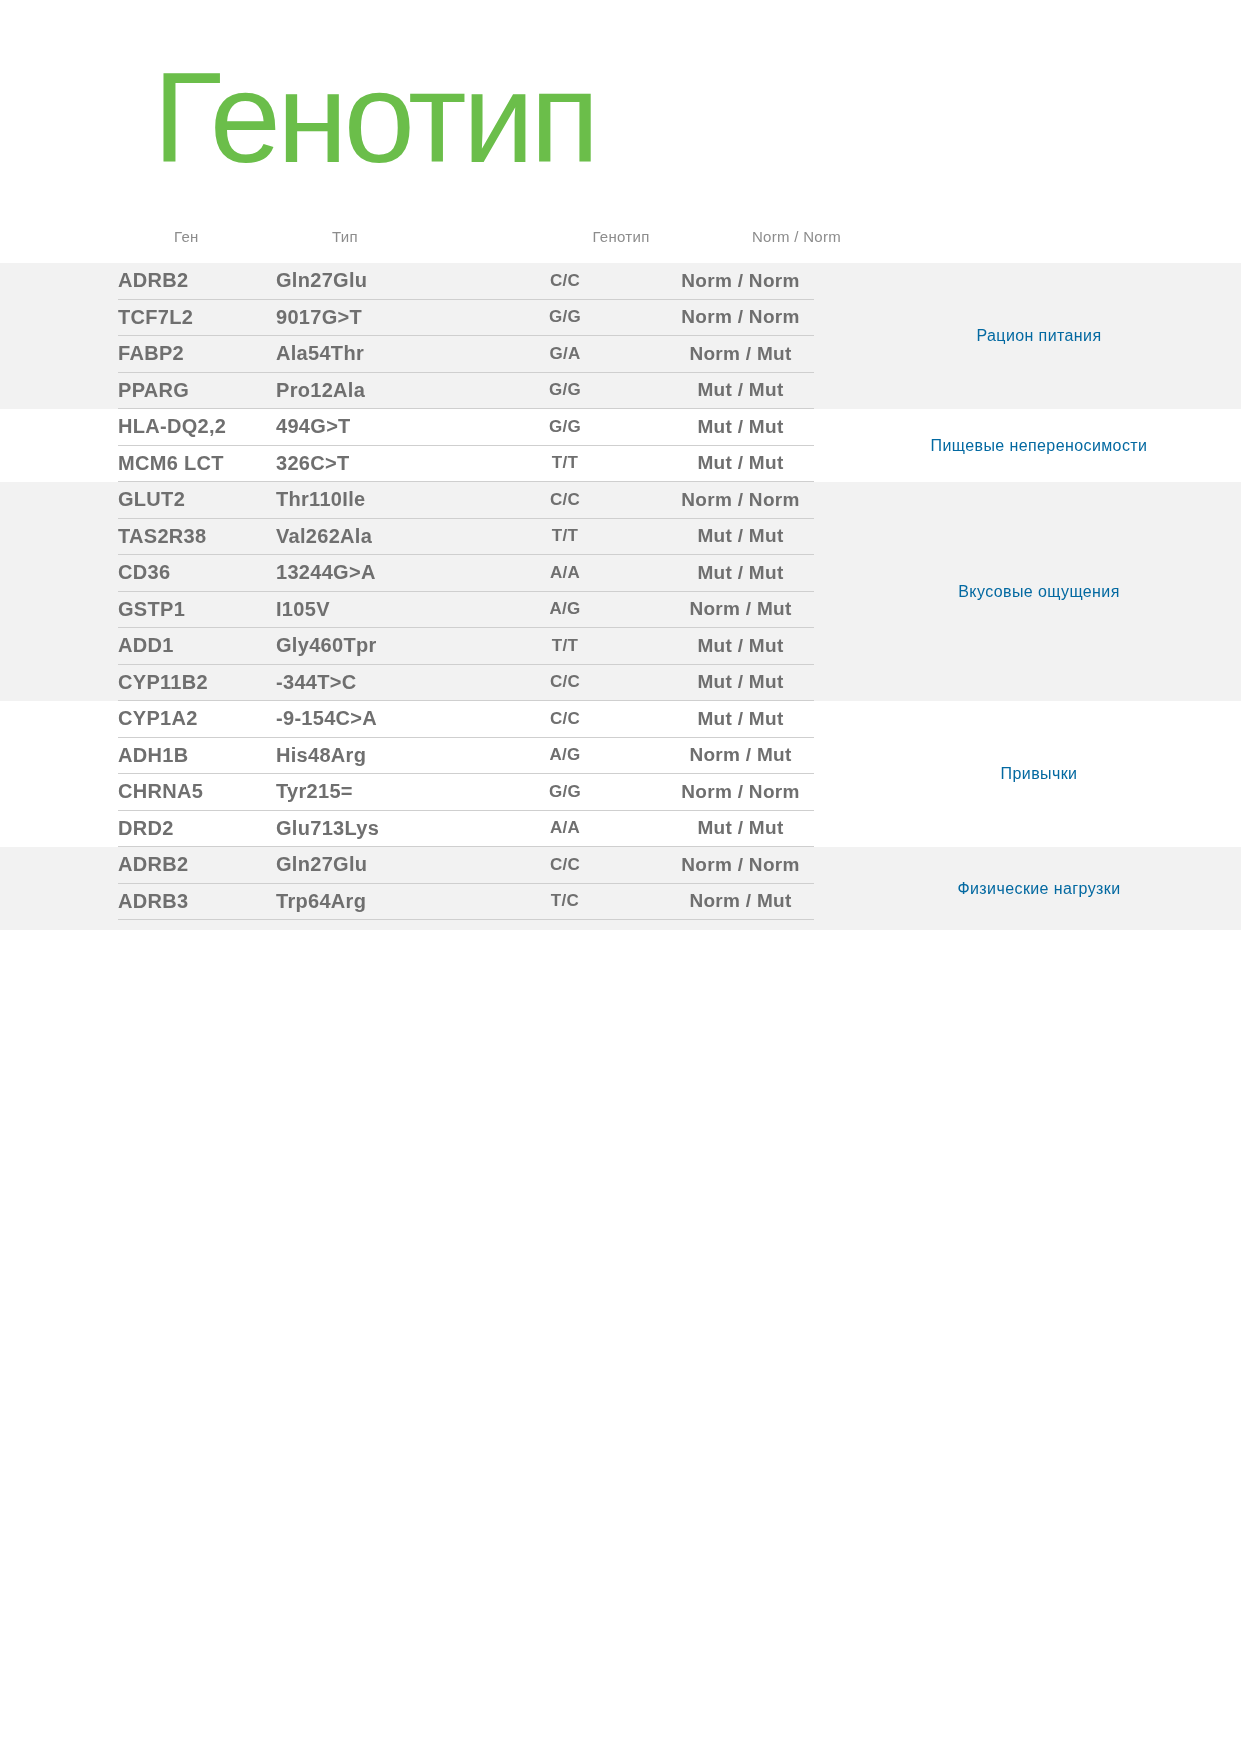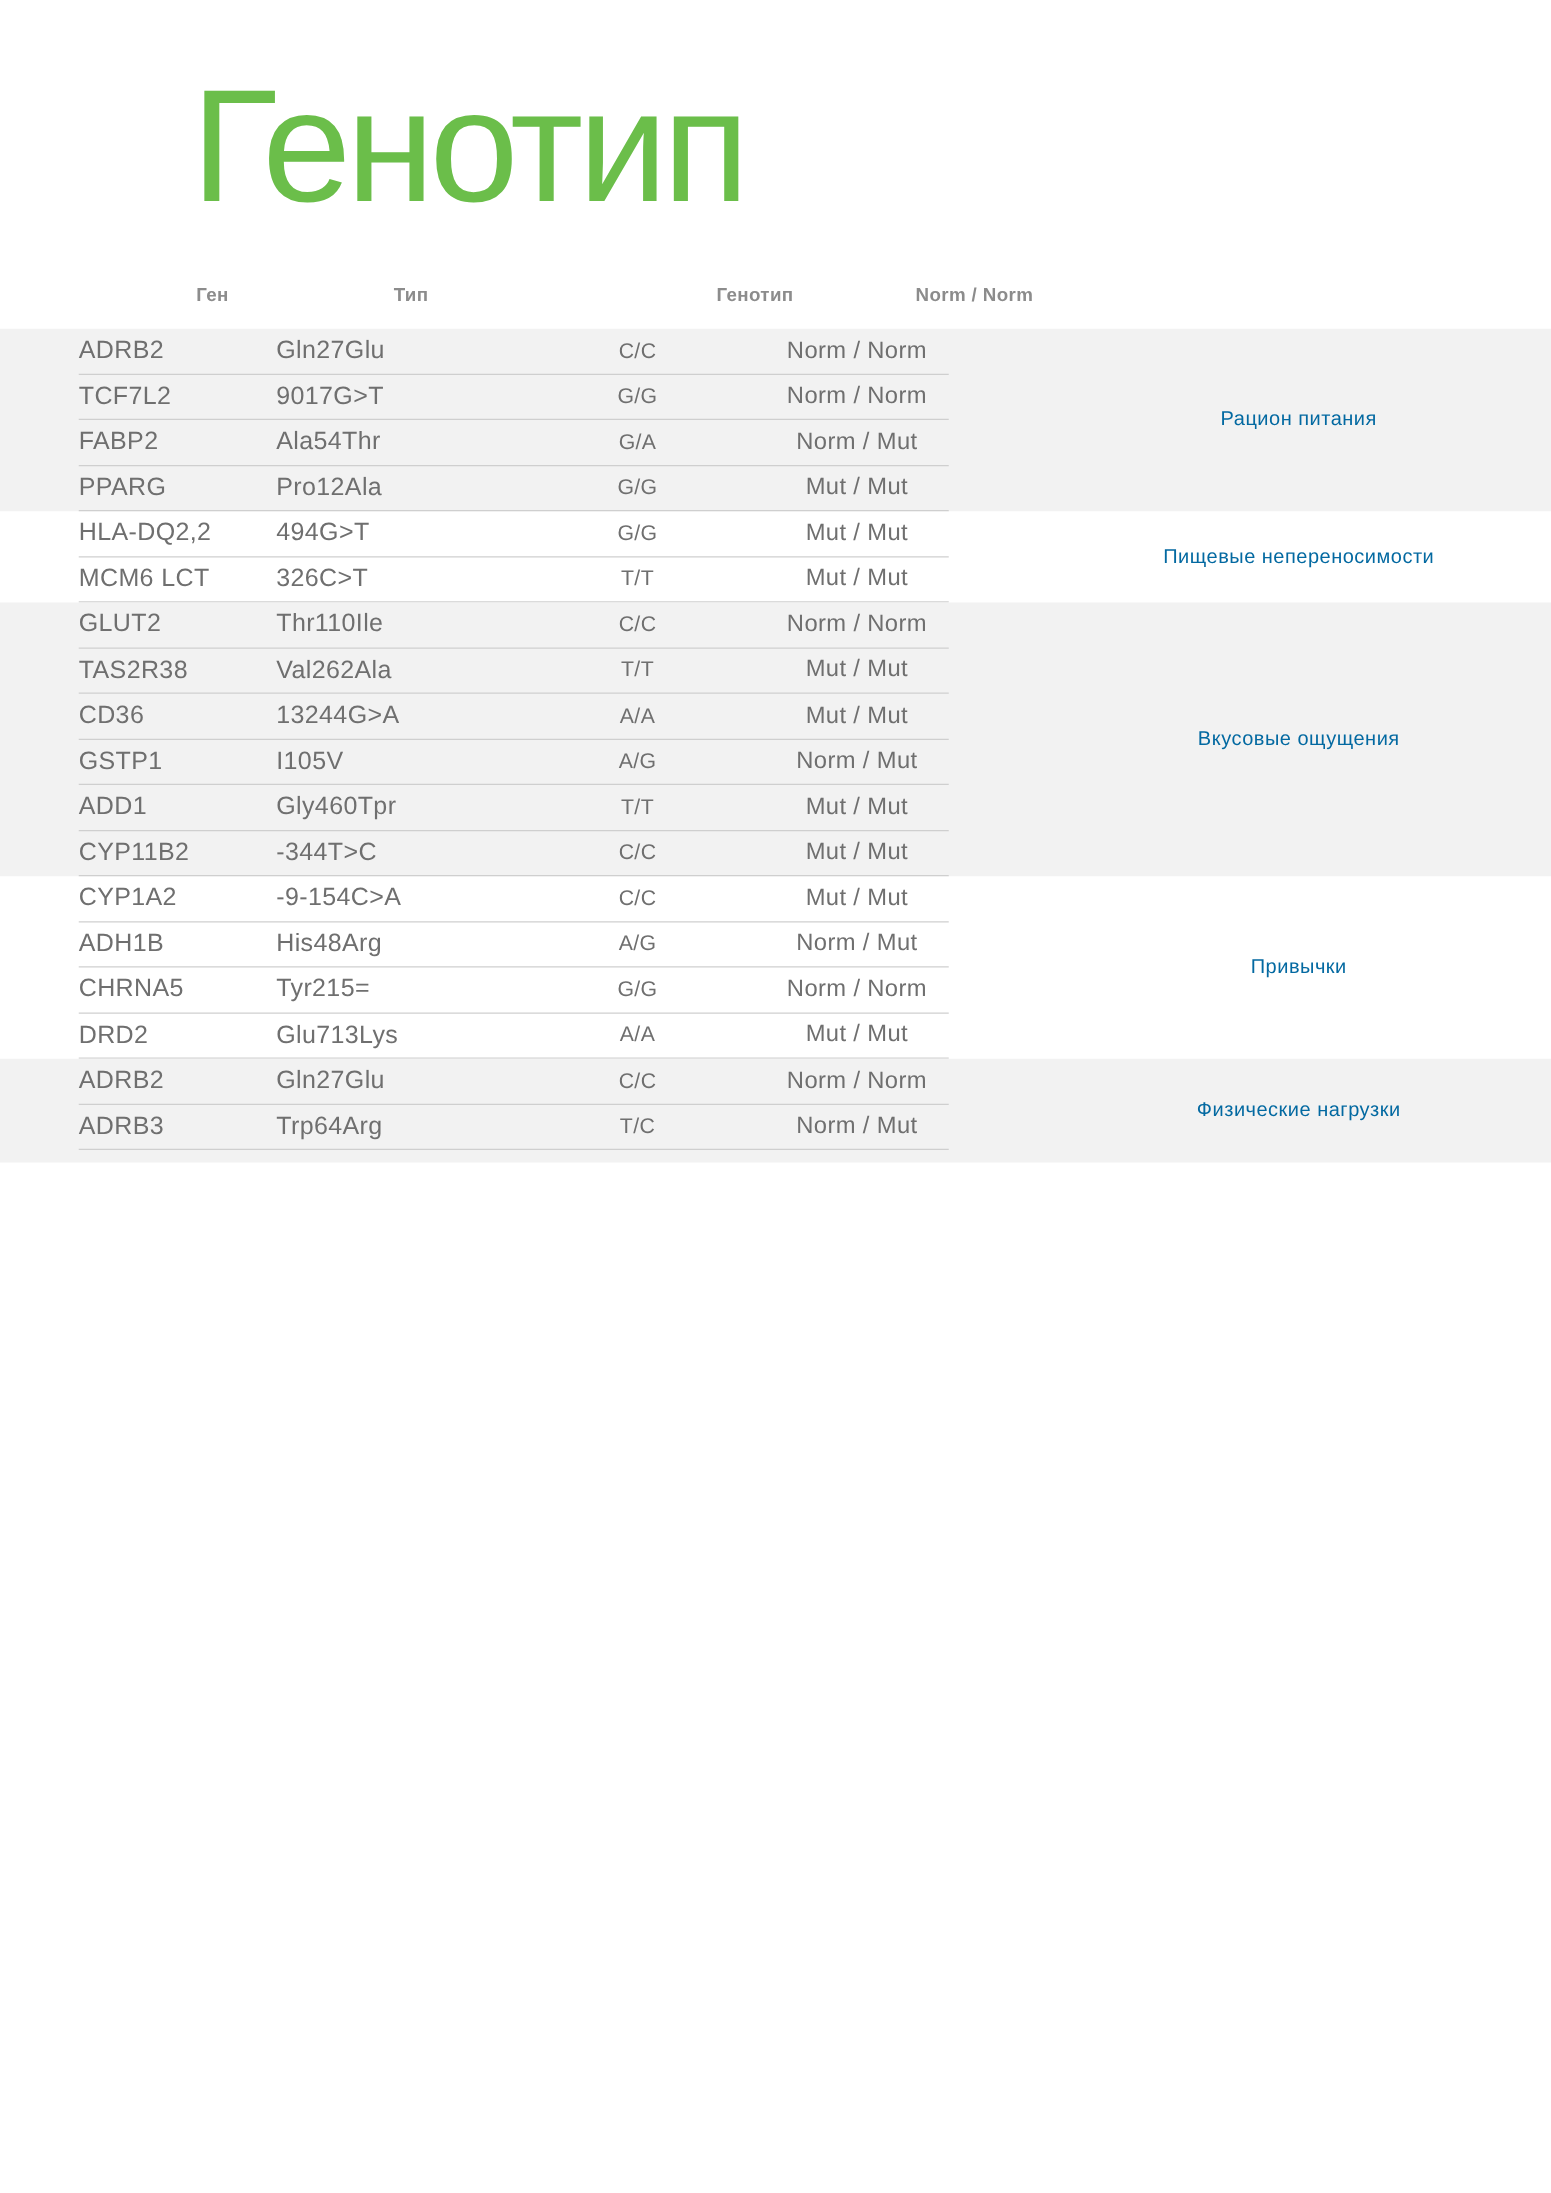--- a/index.html
+++ b/index.html
@@ -24,32 +24,32 @@
     font-size:128px;line-height:1;letter-spacing:-4px;
     color:var(--green);font-weight:400;
   }
   .subtitle{
     position:absolute;left:629px;top:64px;
     font-size:24px;line-height:30px;letter-spacing:0.4px;
     color:#7c7c7c;white-space:pre-line;
   }
   
   .hdr-row{
-    position:absolute;left:157px;top:210px;width:696px;height:53px;
+    position:absolute;left:174px;top:210px;width:696px;height:53px;
     display:grid;grid-template-columns:158px 215px 148px 175px;
     align-items:center;
-    font-size:15px;color:var(--muted);letter-spacing:0.3px;font-weight:bold;
+    font-size:15px;color:var(--muted);letter-spacing:0.3px;
   }
   .hdr-row .h-genotype{text-align:center;}
   .hdr-row .h-norm{text-align:center;padding-left:28px;}
   #groups{position:absolute;left:0;top:263px;width:1241px;}
   .band{position:relative;width:1241px;}
   .band.shaded{background:var(--band);}
   .band:last-child{padding-bottom:10px;}
-  .rows{margin-left:63px;width:696px;}
+  .rows{margin-left:118px;width:696px;font-weight:bold;}
   .row{
     display:grid;grid-template-columns:158px 215px 148px 175px;
     height:36.5px;box-sizing:border-box;
     border-bottom:1px solid var(--line);
     align-items:center;
   }
   .cell{color:var(--cell);letter-spacing:0.3px;}
   .c-gene{font-size:20px;}
   .c-type{font-size:20px;}
   .c-genotype{font-size:17px;text-align:center;}

